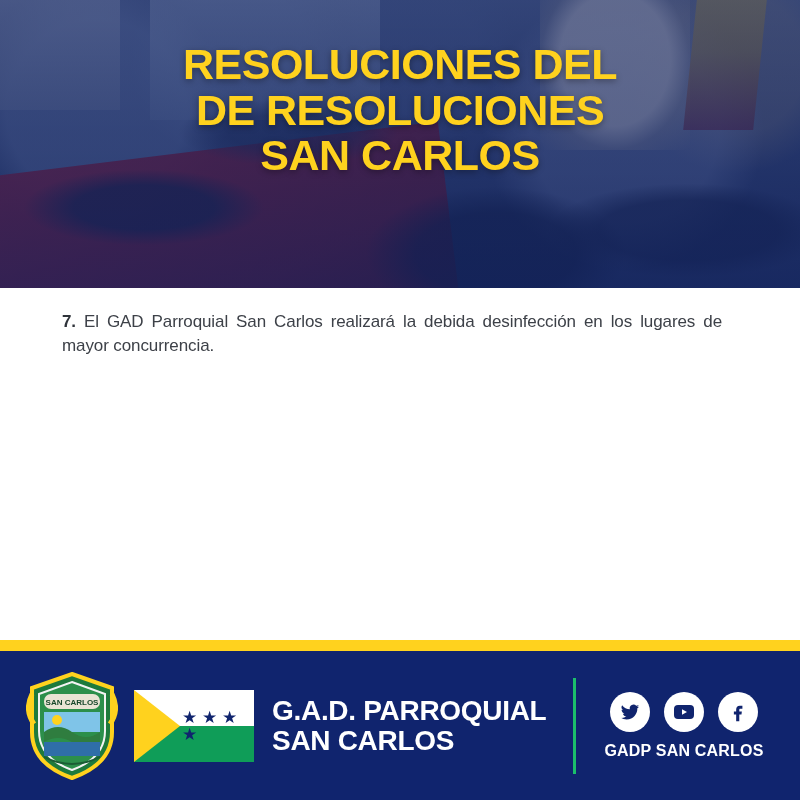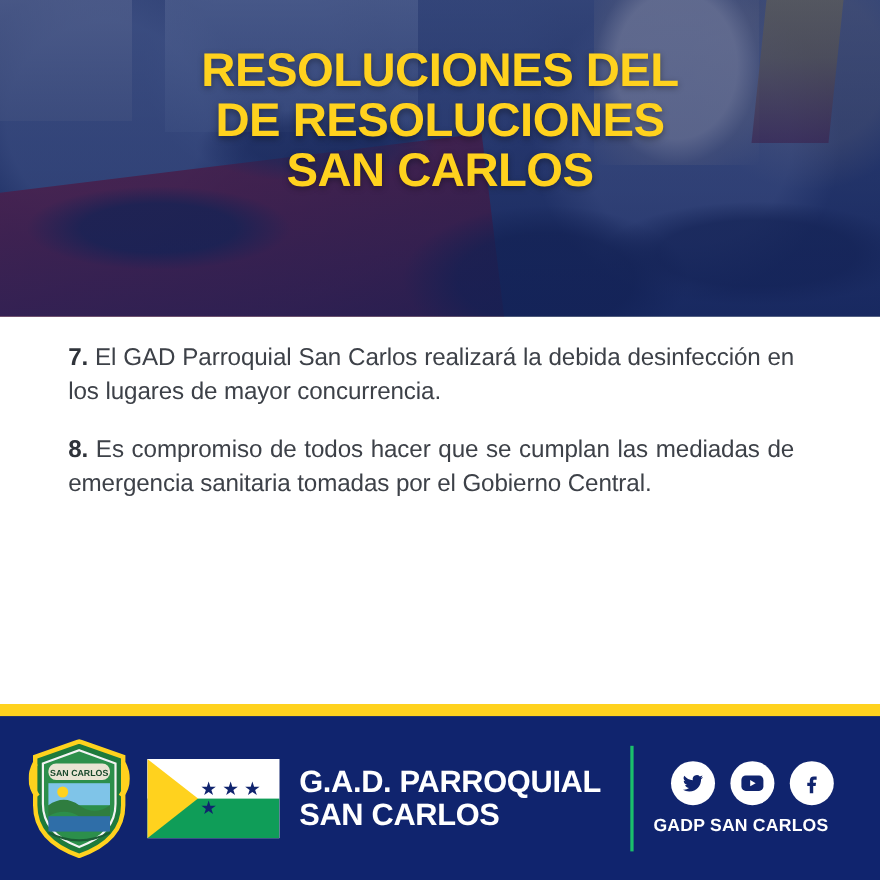--- a/index.html
+++ b/index.html
@@ -115,21 +115,21 @@
     left: 0;
     top: 288px;
     width: 800px;
     height: 352px;
     background: #ffffff;
     box-sizing: border-box;
     padding: 22px 62px 0 62px;
   }
   .para {
     color: #3d4148;
-    font-size: 22px;
+    font-size: 17px;
     line-height: 1.39;
     margin: 0 16px 22px 0;
     text-align: justify;
     letter-spacing: -0.1px;
   }
   .para .num {
     font-weight: bold;
     color: #2f333a;
   }
   .para.bold {
@@ -231,21 +231,21 @@
   .divider {
     width: 3px;
     height: 96px;
     background: #1bbf6b;
     margin: 0 18px 0 auto;
     flex: 0 0 auto;
   }
 
   .social {
     flex: 0 0 auto;
-    text-align: left;
+    text-align: center;
     color: #ffffff;
     width: 180px;
   }
   .social-icons {
     display: flex;
     justify-content: center;
     gap: 14px;
     margin-bottom: 10px;
   }
   .social-icons .circ {
@@ -283,21 +283,20 @@
       <span class="line">RESOLUCIONES DEL</span>
       <span class="line">DE RESOLUCIONES</span>
       <span class="line">SAN CARLOS</span>
     </div>
   </div>
 
   <div class="content">
 
     <p class="para"><span class="num">7.</span><span> El GAD Parroquial San Carlos realizará la debida desinfección en los lugares de mayor concurrencia.</span></p>
 
-    <p class="para"><span class="num">8.</span><span> Es compromiso de todos hacer que se cumplan las mediadas de emergencia sanitaria tomadas por el Gobierno Central.</span></p>
 
   </div>
 
   <div class="footer">
     <div class="footer-topline"></div>
     <div class="footer-inner">
 
       <div class="shield-wrap">
         <svg width="92" height="108" viewBox="0 0 92 108" aria-hidden="true">
           <path d="M46 2 L86 16 L86 60 Q86 92 46 106 Q6 92 6 60 L6 16 Z" fill="#1e7a3c" stroke="#ffd21e" stroke-width="4"></path>

